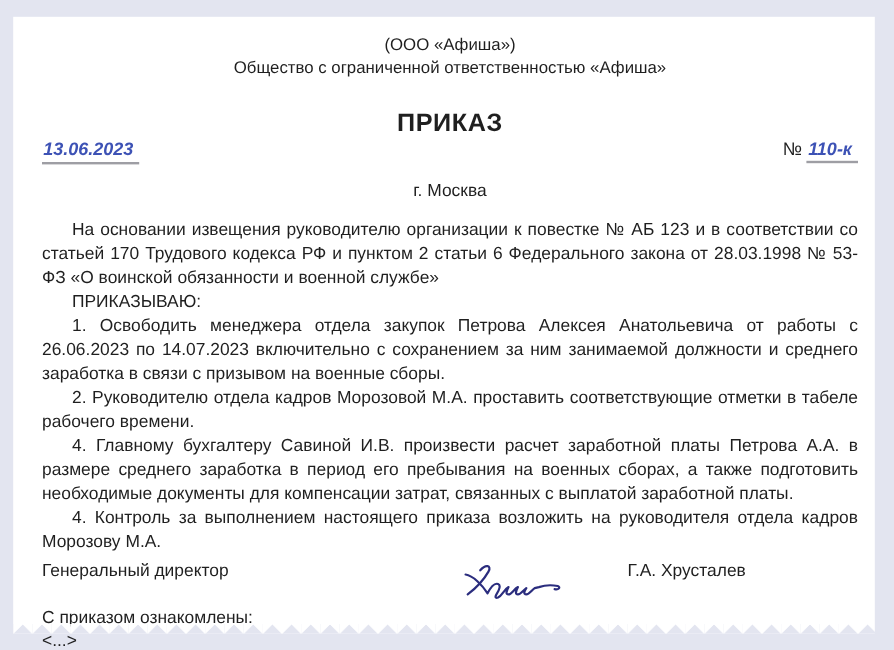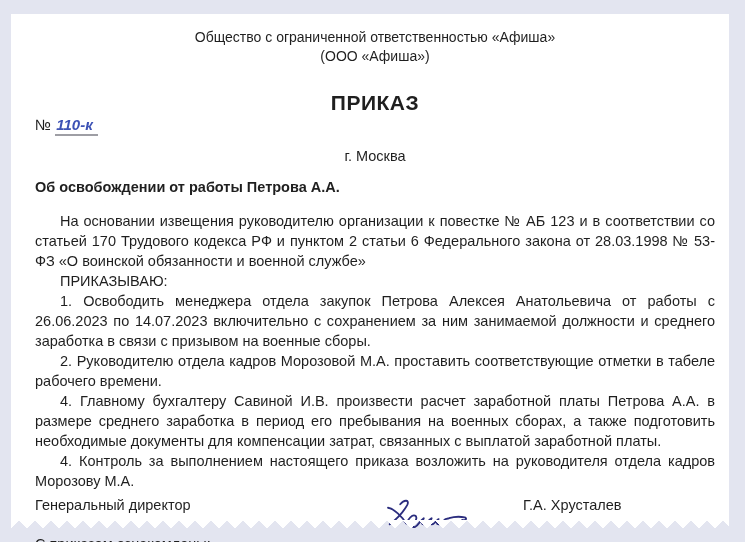--- a/index.html
+++ b/index.html
@@ -66,32 +66,32 @@
   .sig-mid svg { vertical-align: middle; }
   .sig-right { width: 192px; }
   .ack { margin-top: 8px; font-size: 14.5px; line-height: 19px; }
   .ack div { white-space: pre; }
 </style>
 </head>
 <body>
 
 <div class="paper">
 
+  <div class="org">(ООО «Афиша»)</div>
   <div class="org">Общество с ограниченной ответственностью «Афиша»</div>
-  <div class="org">(ООО «Афиша»)</div>
 
   <div class="doc-title">ПРИКАЗ</div>
 
   <div class="date-row">
+    <span class="handwritten">13.06.2023</span>
     <span class="number-group"><span class="number-sign">№</span>&nbsp;<span class="handwritten">110-к</span></span>
   </div>
 
   <div class="city">г. Москва</div>
 
-  <div class="subject">Об освобождении от работы Петрова А.А.</div>
 
   <div class="body-text">
     <p>На основании извещения руководителю организации к повестке № АБ 123 и в соответствии со статьей 170 Трудового кодекса РФ и пунктом 2 статьи 6 Федерального закона от 28.03.1998 № 53-ФЗ «О воинской обязанности и военной службе»</p>
     <p>ПРИКАЗЫВАЮ:</p>
     <p>1. Освободить менеджера отдела закупок Петрова Алексея Анатольевича от работы с 26.06.2023 по 14.07.2023 включительно с сохранением за ним занимаемой должности и среднего заработка в связи с призывом на военные сборы.</p>
     <p>2. Руководителю отдела кадров Морозовой М.А. проставить соответствующие отметки в табеле рабочего времени.</p>
     <p>4. Главному бухгалтеру Савиной И.В. произвести расчет заработной платы Петрова А.А. в размере среднего заработка в период его пребывания на военных сборах, а также подготовить необходимые документы для компенсации затрат, связанных с выплатой заработной платы.</p>
     <p>4. Контроль за выполнением настоящего приказа возложить на руководителя отдела кадров Морозову М.А.</p>
   </div>
 

